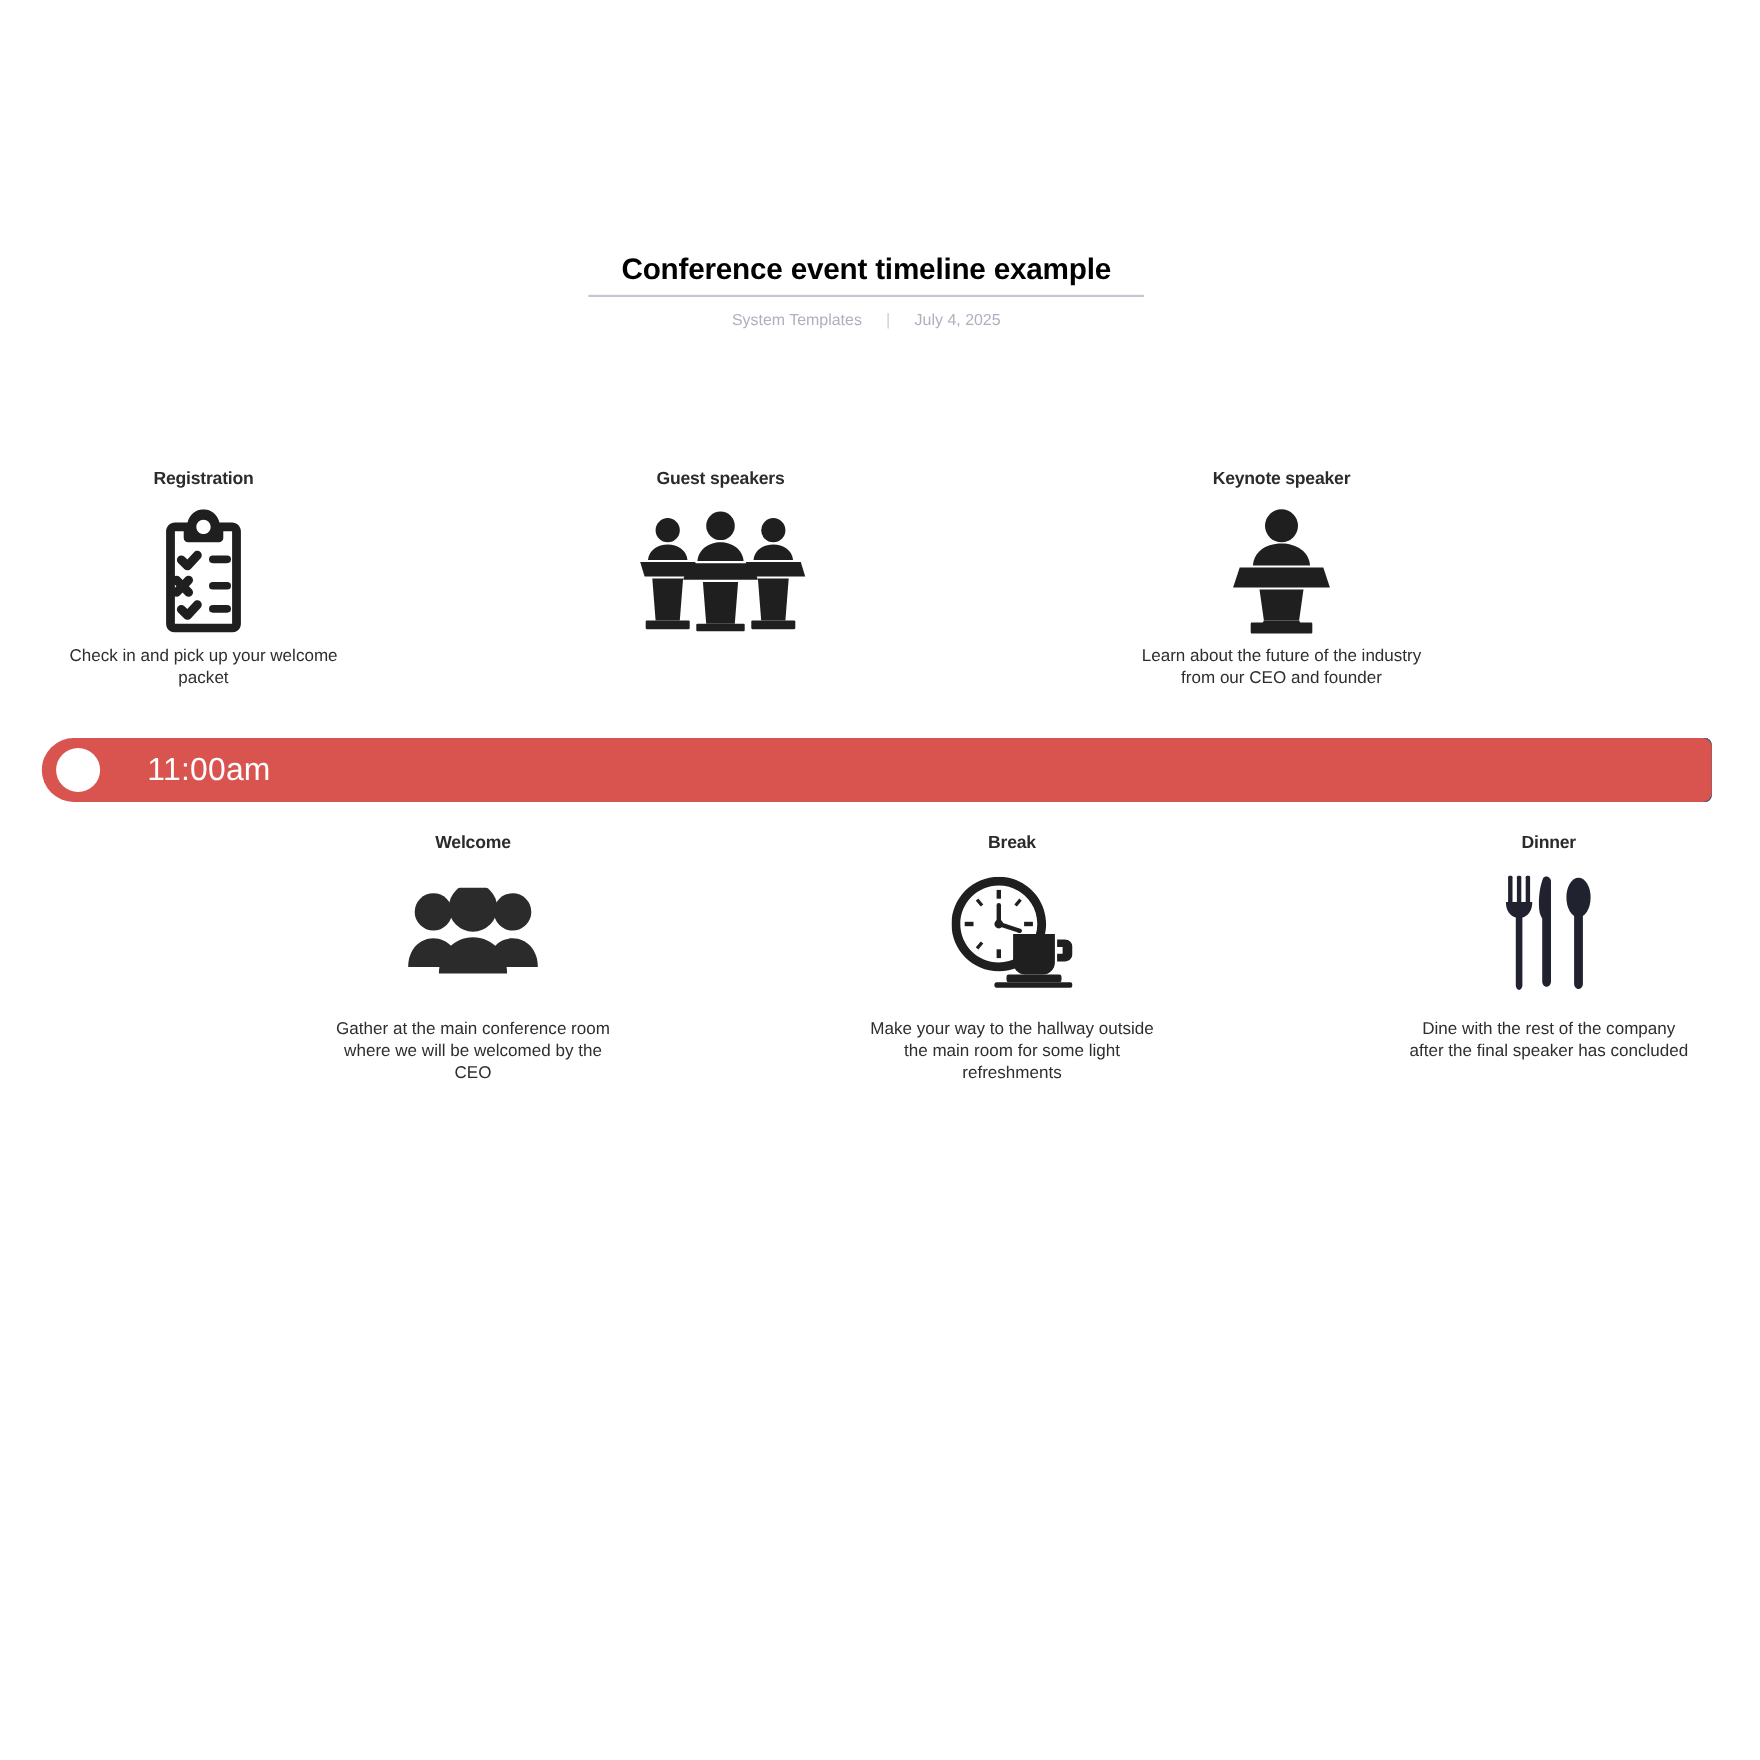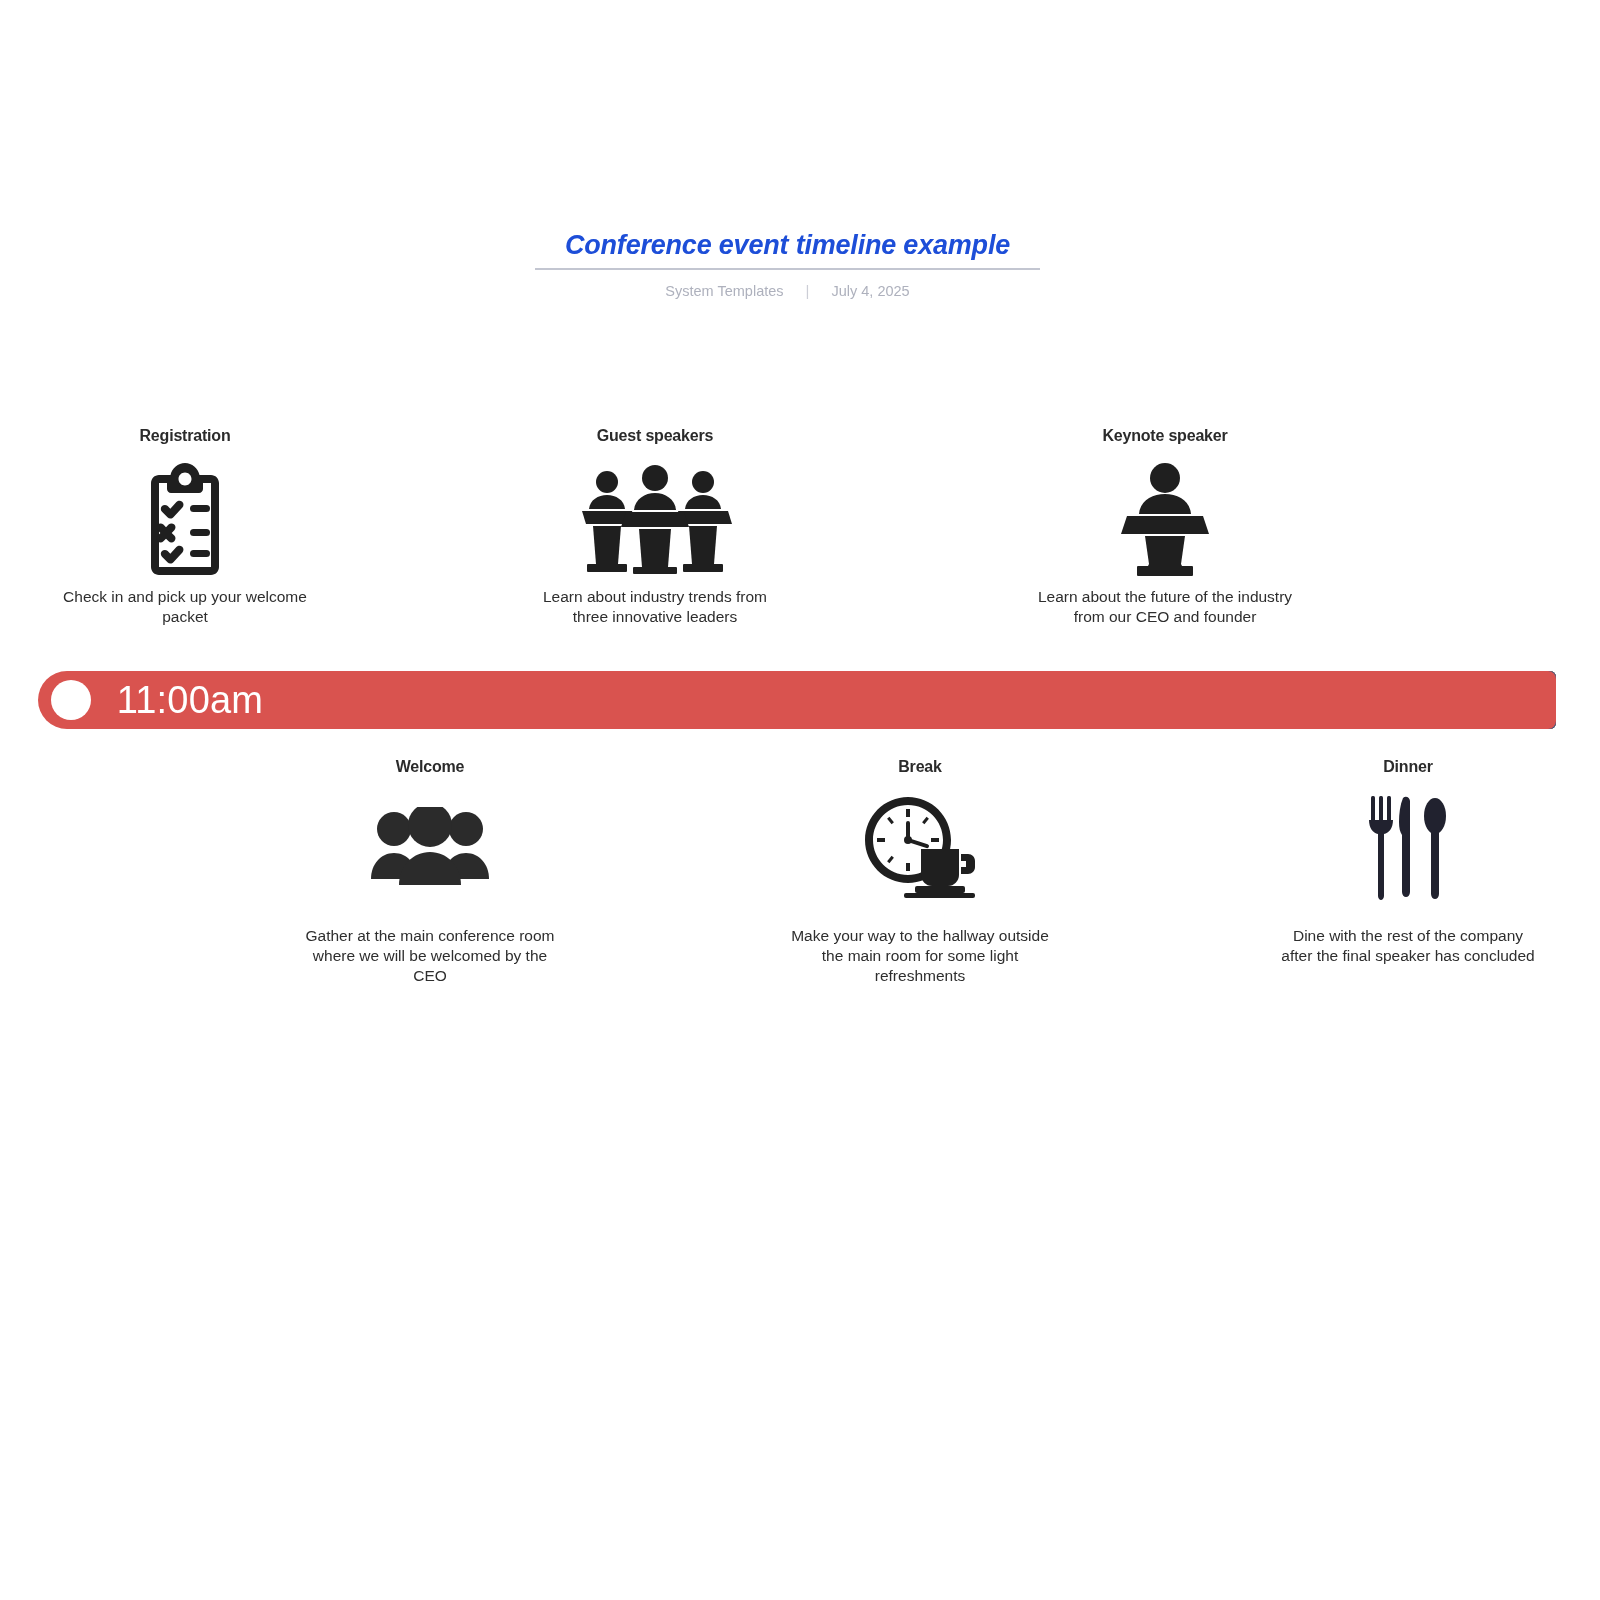--- a/index.html
+++ b/index.html
@@ -23,26 +23,25 @@
   .doc-header {
     position: absolute;
     left: 535px;
     top: 228px;
     width: 505px;
     text-align: center;
   }
   .doc-title {
     font-size: 27px;
     font-weight: bold;
-    color: #1d4ed8;
+    color: #000000;
     letter-spacing: -0.2px;
     line-height: 34px;
     padding-bottom: 6px;
     white-space: nowrap;
-    font-style: italic;
   }
   .doc-rule {
     width: 505px;
     height: 2px;
     background: #c3c6d1;
   }
   .doc-meta {
     margin-top: 12px;
     font-size: 14.5px;
     color: #aeb1bd;
@@ -84,21 +83,21 @@
     border-radius: 50%;
     background: #ffffff;
   }
   .seg-time {
     position: absolute;
     left: 62px;
     right: 0;
     text-align: center;
     padding-right: 8px;
     color: #ffffff;
-    font-size: 38px;
+    font-size: 29px;
     font-weight: 400;
     line-height: 58px;
     letter-spacing: 0.2px;
     white-space: nowrap;
   }
 
   
   .event {
     position: absolute;
     width: 260px;
@@ -205,21 +204,20 @@
         <path d="M113 62h28l-3 38h-22z"></path>
         <rect x="107" y="100" width="40" height="8" rx="1"></rect>
 
         <circle cx="79" cy="14" r="13"></circle>
         <path d="M58 46c1-11 11-17 21-17s20 6 21 17z"></path>
         <path d="M50 48h58l5 15H45z"></path>
         <path d="M63 65h32l-3 38H66z"></path>
         <rect x="57" y="103" width="44" height="7" rx="1"></rect>
       </svg>
     </div>
-    <div class="event-desc">Learn about industry trends from three innovative leaders</div>
   </div>
 
   <div class="event above" style="left:1035px; top:422px;">
     <div class="event-title">Keynote speaker</div>
     <div class="event-icon">
       <svg width="100" height="115" viewBox="0 0 100 115" fill="#1f1f1f" aria-hidden="true">
         <circle cx="50" cy="16" r="15"></circle>
         <path d="M24 52c1-13 13-20 26-20s25 7 26 20z"></path>
         <path d="M12 54h76l6 18H6z"></path>
         <path d="M30 74h40l-4 28H34z"></path>

